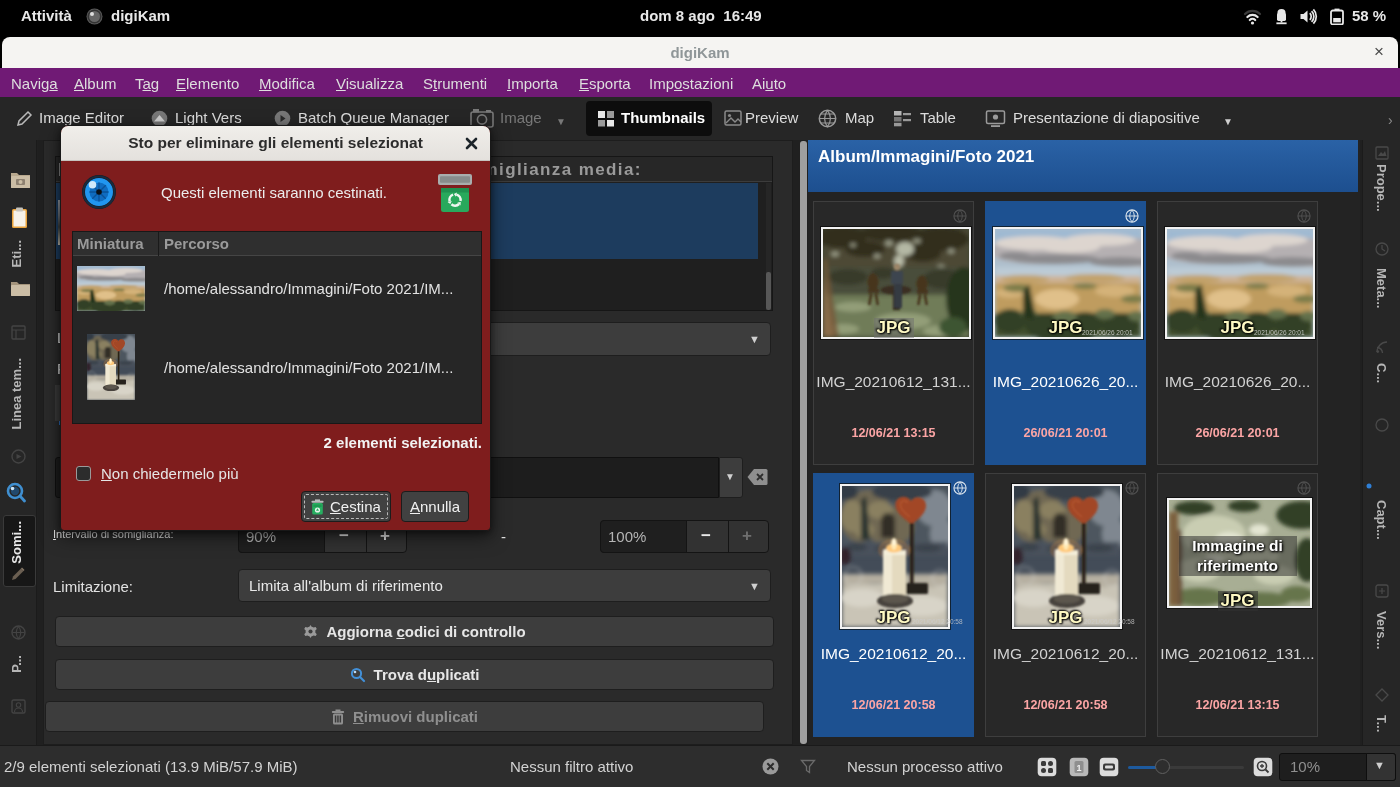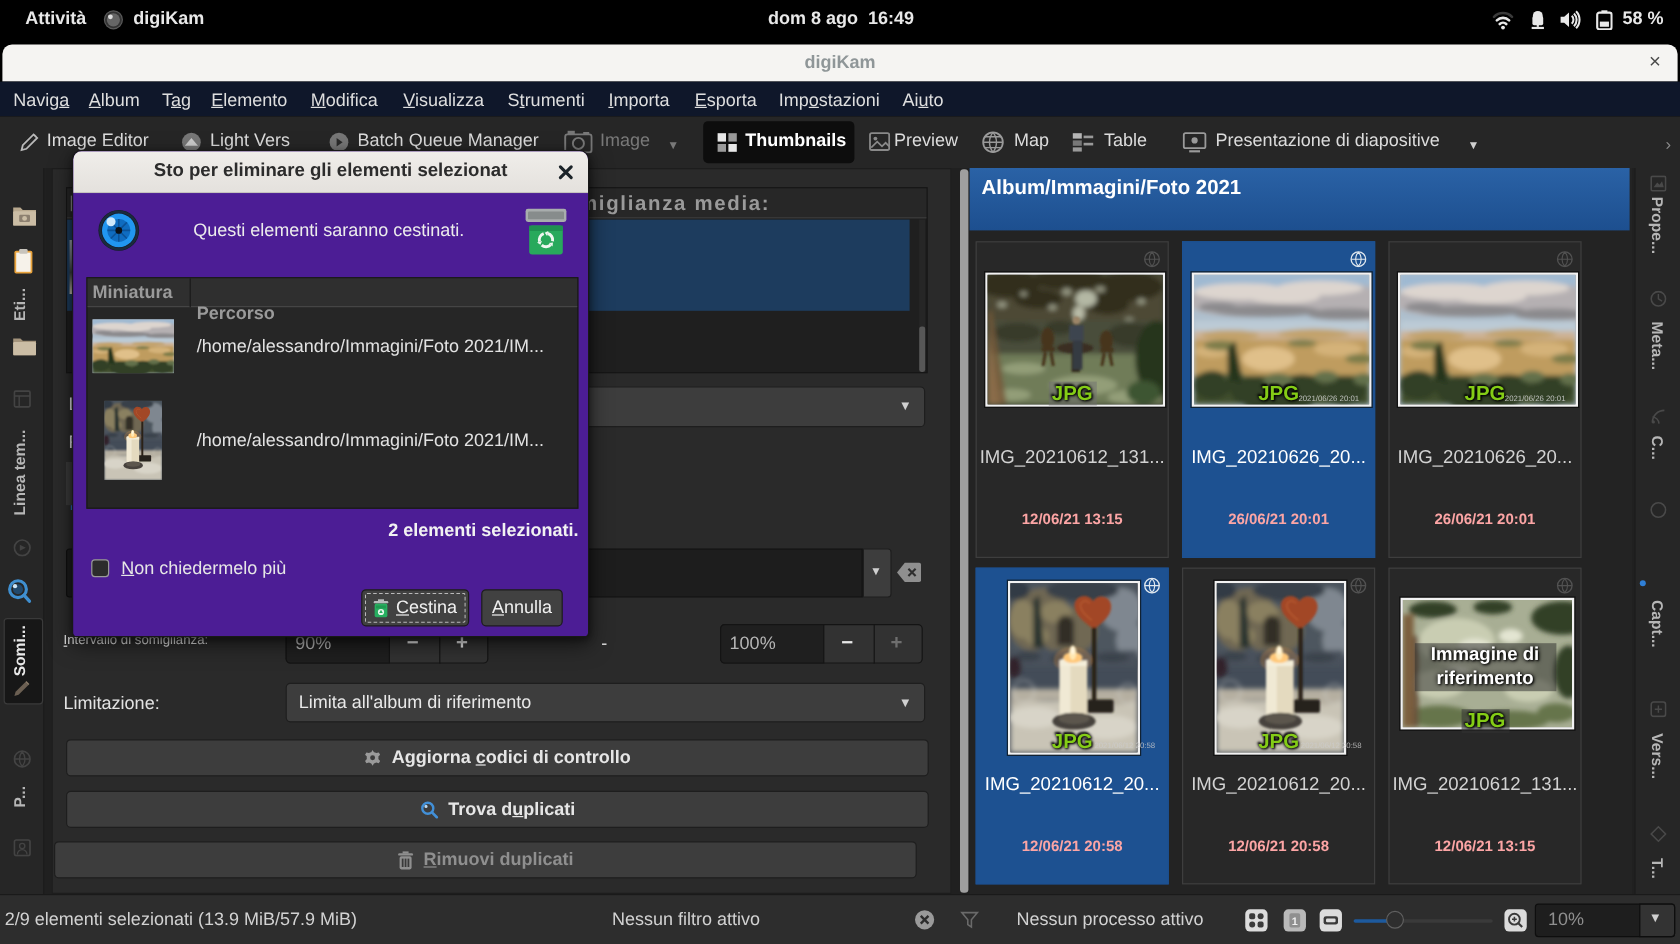--- a/index.html
+++ b/index.html
@@ -4,45 +4,45 @@
 html,body{margin:0;padding:0;background:#000;overflow:hidden;}
 #root{position:relative;width:1400px;height:787px;overflow:hidden;
  font-family:"Liberation Sans",sans-serif;background:#000;}
 .abs{position:absolute;}
 
 #topbar{left:0;top:0;width:1400px;height:33px;background:#000;color:#e8e8e8;font-size:15px;font-weight:700;}
 
 #titlebar{left:2px;top:37px;width:1396px;height:31px;background:#f5f4f2;
  border-radius:8px 8px 0 0;color:#8f9698;font-weight:700;font-size:15px;
  display:flex;align-items:center;justify-content:center;}
-#menubar{left:0;top:68px;width:1400px;height:29px;background:#0f172a;color:#dedede;font-size:15px;}
+#menubar{left:0;top:68px;width:1400px;height:29px;background:#701a75;color:#dedede;font-size:15px;}
 #toolbar{left:0;top:97px;width:1400px;height:43px;background:#262626;color:#dcdcdc;font-size:15px;}
 #statusbar{left:0;top:745px;width:1400px;height:42px;background:#2d2d2d;border-top:1px solid #1a1a1a;color:#d2d2d2;font-size:15px;}
 #mainarea{left:0;top:140px;width:1400px;height:605px;background:#202020;}
 
 #ltabs{left:0;top:140px;width:36px;height:605px;background:#262626;border-right:1px solid #1b1b1b;}
 #rtabs{left:1362px;top:140px;width:38px;height:605px;background:#262626;border-left:1px solid #1b1b1b;}
 .vtextL{writing-mode:vertical-rl;transform:rotate(180deg);font-size:13px;font-weight:700;color:#b6b6b6;}
 .vtextR{writing-mode:vertical-rl;font-size:13px;font-weight:700;color:#b6b6b6;}
 
 #fpanel{left:43px;top:140px;width:750px;height:605px;background:#2a2a2a;border:1px solid #1d1d1d;box-sizing:border-box;}
 .combo{background:#3d3d3d;border:1px solid #1e1e1e;border-radius:4px;}
 .btn{background:#3d3d3d;border:1px solid #1e1e1e;border-radius:4px;color:#e6e6e6;font-size:15px;font-weight:700;display:flex;align-items:center;justify-content:center;}
 
 #dialog{left:60px;top:125px;width:431px;height:406px;border-radius:8px 8px 4px 4px;
- box-shadow:0 6px 18px rgba(0,0,0,.5), 0 2px 6px rgba(0,0,0,.4);background:#4c1d95;border:1px solid #181818;box-sizing:border-box;}
+ box-shadow:0 6px 18px rgba(0,0,0,.5), 0 2px 6px rgba(0,0,0,.4);background:#7f1d1d;border:1px solid #181818;box-sizing:border-box;}
 #dtitle{left:0;top:0;width:429px;height:34px;background:linear-gradient(#f0eeea,#e4e1dd);border-bottom:1px solid #c6c3bf;border-radius:7px 7px 0 0;
  color:#2c2c2c;font-weight:700;font-size:15.5px;display:flex;align-items:center;justify-content:center;}
 
 #iconarea{left:808px;top:140px;width:552px;height:605px;background:#232323;}
 .cell{position:absolute;width:161px;height:264px;background:#282828;border:1px solid #3e3e3e;box-sizing:border-box;}
 .cellsel{background:#1d5191;border-color:#1d5191;}
 .fname{position:absolute;width:100%;text-align:center;font-size:15.5px;color:#d2d2d2;}
 .fdate{position:absolute;width:100%;text-align:center;font-size:12.5px;font-weight:700;color:#fca5a5;}
-.jpg{position:absolute;font-weight:700;color:#84cc16;font-size:17px;text-shadow:0 0 3px #000,1px 1px 2px #000,-1px -1px 2px #000;}
+.jpg{position:absolute;font-weight:700;color:#fef9c3;font-size:17px;text-shadow:0 0 3px #000,1px 1px 2px #000,-1px -1px 2px #000;}
 </style></head>
 <body>
 <div id="root">
 <svg width="0" height="0" style="position:absolute;">
       <defs>
 <filter id="b1" x="-20%" y="-20%" width="140%" height="140%">
           <feGaussianBlur stdDeviation="1.1"></feGaussianBlur>
         </filter>
 <filter id="b2" x="-30%" y="-30%" width="160%" height="160%">
           <feGaussianBlur stdDeviation="2.2"></feGaussianBlur>
@@ -769,21 +769,21 @@
     <path d="M13.3 31.0 L10.5 29.0 L14.7 27.9 z" fill="#eef6f0"></path>
     <path d="M14.4 31.3 A5.6 5.6 0 0 0 22.0 31.0" fill="none" stroke="#eef6f0" stroke-width="2.5"></path>
     <path d="M23.8 29.1 L23.5 32.5 L20.4 29.4 z" fill="#eef6f0"></path>
     <path d="M23.5 28.0 A5.6 5.6 0 0 0 19.4 21.6" fill="none" stroke="#eef6f0" stroke-width="2.5"></path>
     <path d="M16.9 20.9 L20.0 19.5 L18.9 23.7 z" fill="#eef6f0"></path>
   </svg>
   <div class="abs" style="left:11px;top:105px;width:410px;height:193px;background:#262626;border:1px solid #181818;box-sizing:border-box;"></div>
   <div class="abs" style="left:12px;top:106px;width:408px;height:24px;background:#2f2f2f;border-bottom:1px solid #454545;box-sizing:border-box;"></div>
   <div class="abs" style="left:97px;top:106px;width:1px;height:24px;background:#1a1a1a;"></div>
   <div class="abs" style="left:16px;top:109px;font-size:15px;font-weight:700;color:#9a9a9a;">Miniatura</div>
-  <div class="abs" style="left:103px;top:109px;font-size:15px;font-weight:700;color:#9a9a9a;margin-top:18px;">Percorso</div>
+  <div class="abs" style="left:103px;top:109px;font-size:15px;font-weight:700;color:#9a9a9a;">Percorso</div>
   <div class="abs" style="left:16px;top:140px;width:68px;height:45px;background:#555;">
     <svg width="68" height="45" viewBox="0 0 146 108" preserveAspectRatio="none">
 <rect width="146" height="108" fill="#aebfcd"></rect>
 <g filter="url(#b2)">
 <rect width="146" height="12" fill="#9fb9d2"></rect>
 <g fill="#b5b0b2">
               <ellipse cx="45" cy="22" rx="52" ry="13"></ellipse>
               <ellipse cx="110" cy="18" rx="48" ry="12"></ellipse>
               <ellipse cx="142" cy="28" rx="30" ry="11"></ellipse>
             </g>

